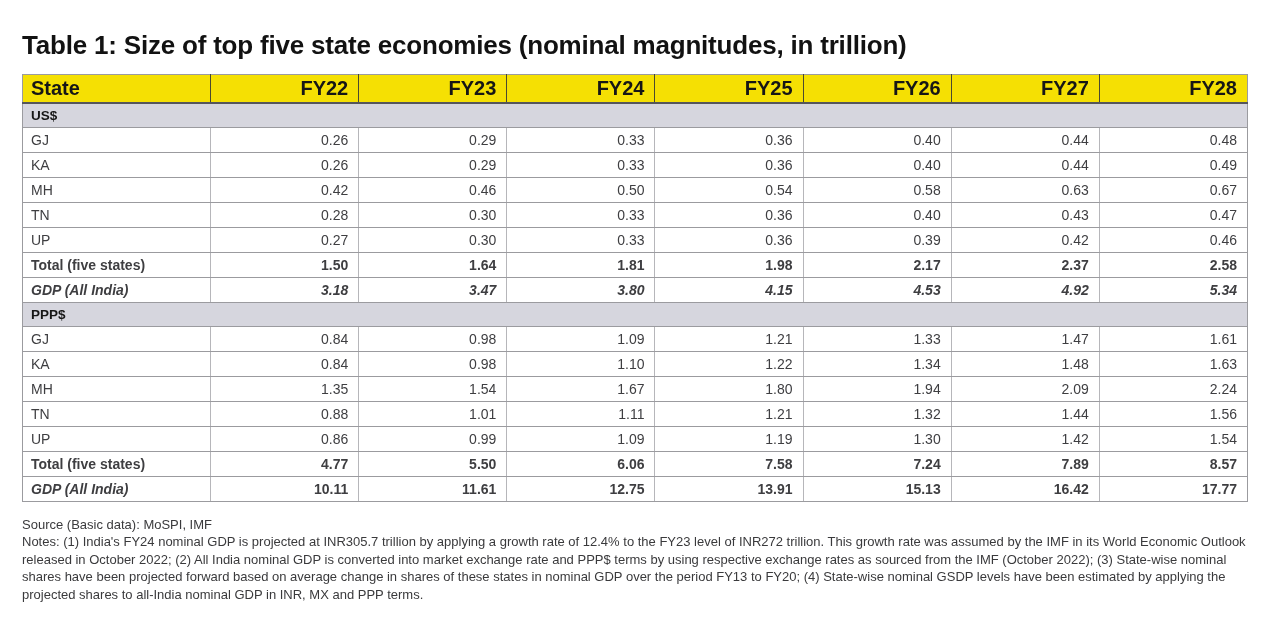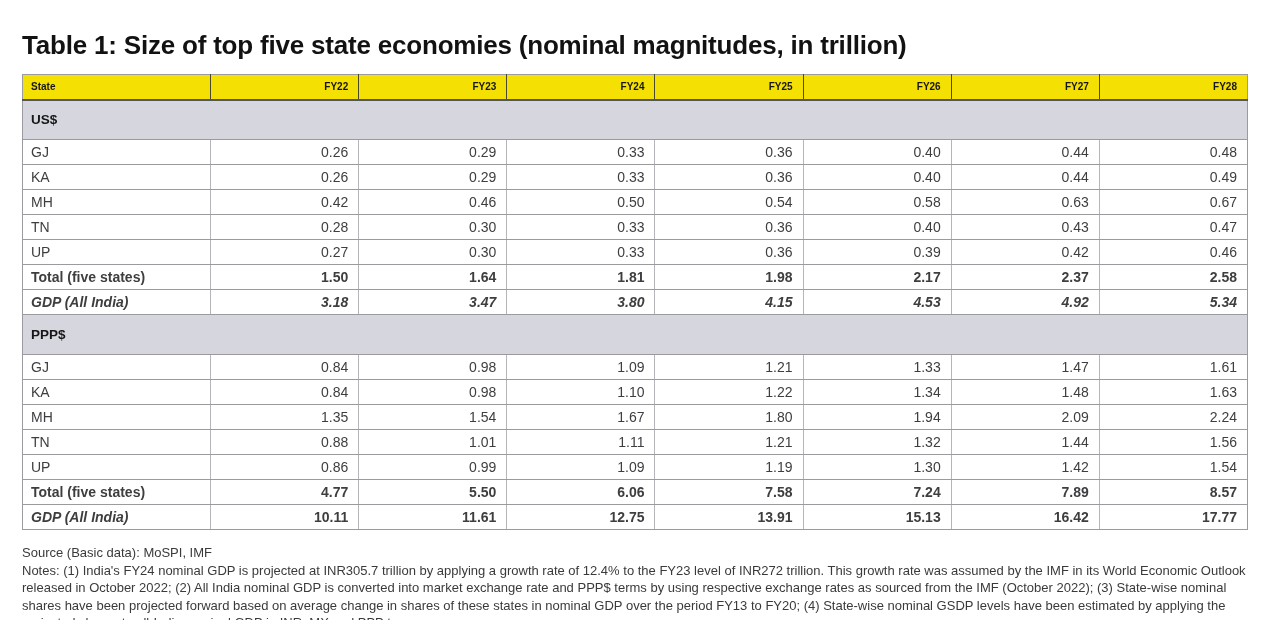--- a/index.html
+++ b/index.html
@@ -32,30 +32,30 @@
 
   thead th {
     background: var(--header-bg, #F5E003);
     font-weight: 700;
     color: #161616;
     text-align: right;
     height: 25px;
     padding: 2px 10px 2px 8px;
     border-left: 1px solid #4a4a30;
     border-bottom: 2px solid #55565b;
-    font-size: 10px;
+    font-size: 20px;
   }
   thead th:first-child { text-align: left; border-left: none; }
 
   tr.subheader-row td {
     background: var(--subheader-bg, #D6D6DE);
     font-weight: 700;
     font-size: 13.5px;
     color: #161616;
-    height: 40px;
+    height: 24px;
     padding: 2px 8px;
     border-bottom: 1px solid #9b9b9f;
     margin-left: 35px;
   }
 
   tbody tr.data-row td {
     height: 25px;
     padding: 2px 10px 2px 8px;
     border-bottom: 1px solid #9b9b9f;
     border-left: 1px solid #b6b6ba;

